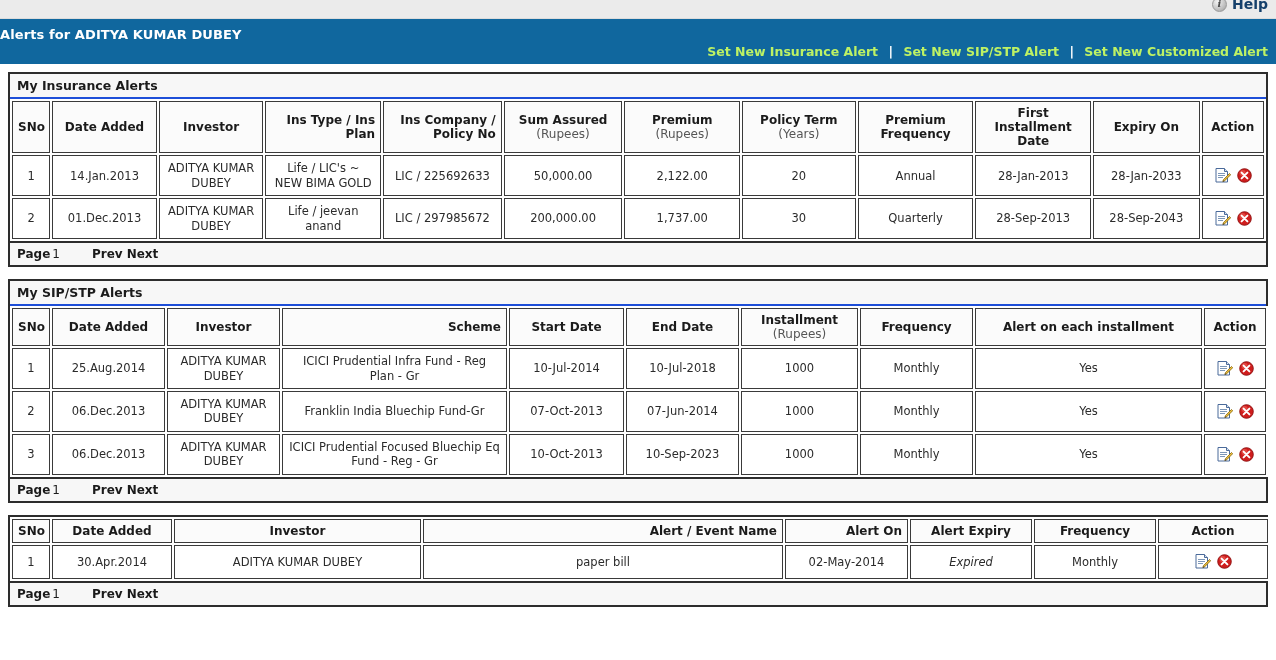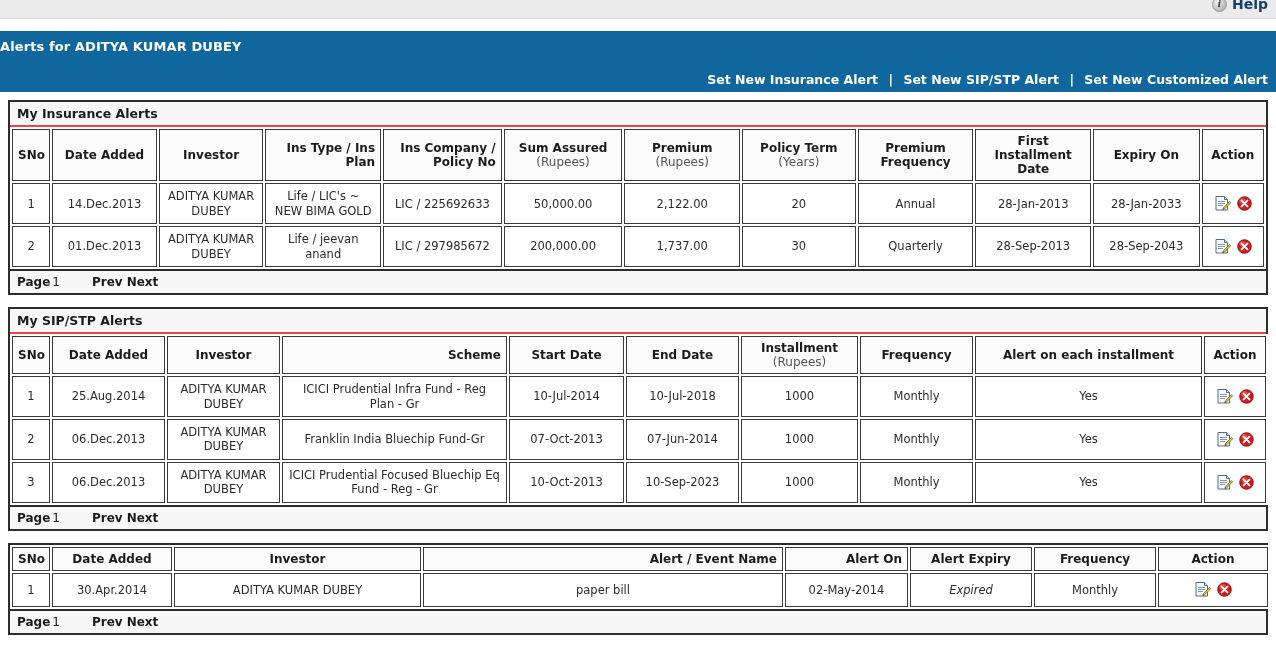--- a/index.html
+++ b/index.html
@@ -43,63 +43,62 @@
     font-style: italic;
     font-weight: bold;
     font-family: "DejaVu Serif", serif;
     display: flex; align-items: center; justify-content: center;
     line-height: 1;
   }
 
   
   .banner {
     background: #10679e;
-    height: 61px;
+    height: 45px;
     position: relative;
     color: #ffffff;
-    margin-top: 12px;
   }
   .banner-title {
     position: absolute;
     left: 0px;
     top: 8px;
     font-size: 13px;
     font-weight: bold;
     letter-spacing: 0.1px;
     white-space: nowrap;
   }
   .banner-links {
     position: absolute;
     right: 8px;
     bottom: 5px;
     font-size: 12.5px;
     font-weight: bold;
     white-space: nowrap;
   }
   .banner-links a {
-    color: #ffffff;
+    color: #bef264;
     text-decoration: none;
     cursor: pointer;
   }
   .banner-links .sep { padding: 0 6px; }
 
   
   .page-body { padding: 8px 8px 0 8px; }
 
   .panel {
     border: 2px solid #2d2d2d;
     background: #ffffff;
     margin-bottom: 12px;
   }
   .panel-title {
     font-weight: bold;
     font-size: 12.5px;
     padding: 4px 6px 4px 7px;
     background: #f7f7f7;
-    border-bottom: 2px solid #ef4444;
+    border-bottom: 2px solid #1d4ed8;
     color: #1b1b1b;
   }
   .panel-foot {
     font-size: 12px;
     padding: 4px 6px 4px 7px;
     background: #f7f7f7;
     border-top: 2px solid #2d2d2d;
     color: #1b1b1b;
   }
   .panel-foot b { font-weight: bold; }
@@ -242,21 +241,21 @@
           <th><span>Policy Term</span><span class="unit">(Years)</span></th>
           <th><span>Premium Frequency</span></th>
           <th><span>First Installment Date</span></th>
           <th><span>Expiry On</span></th>
           <th><span>Action</span></th>
         </tr>
       </thead>
       <tbody>
         <tr>
           <td>1</td>
-          <td>14.Dec.2013</td>
+          <td>14.Jan.2013</td>
           <td>ADITYA KUMAR DUBEY</td>
           <td class="l">Life  / LIC's ~ NEW BIMA GOLD</td>
           <td class="l">LIC / 225692633</td>
           <td class="num">50,000.00</td>
           <td class="num">2,122.00</td>
           <td>20</td>
           <td>Annual</td>
           <td>28-Jan-2013</td>
           <td>28-Jan-2033</td>
           <td>

